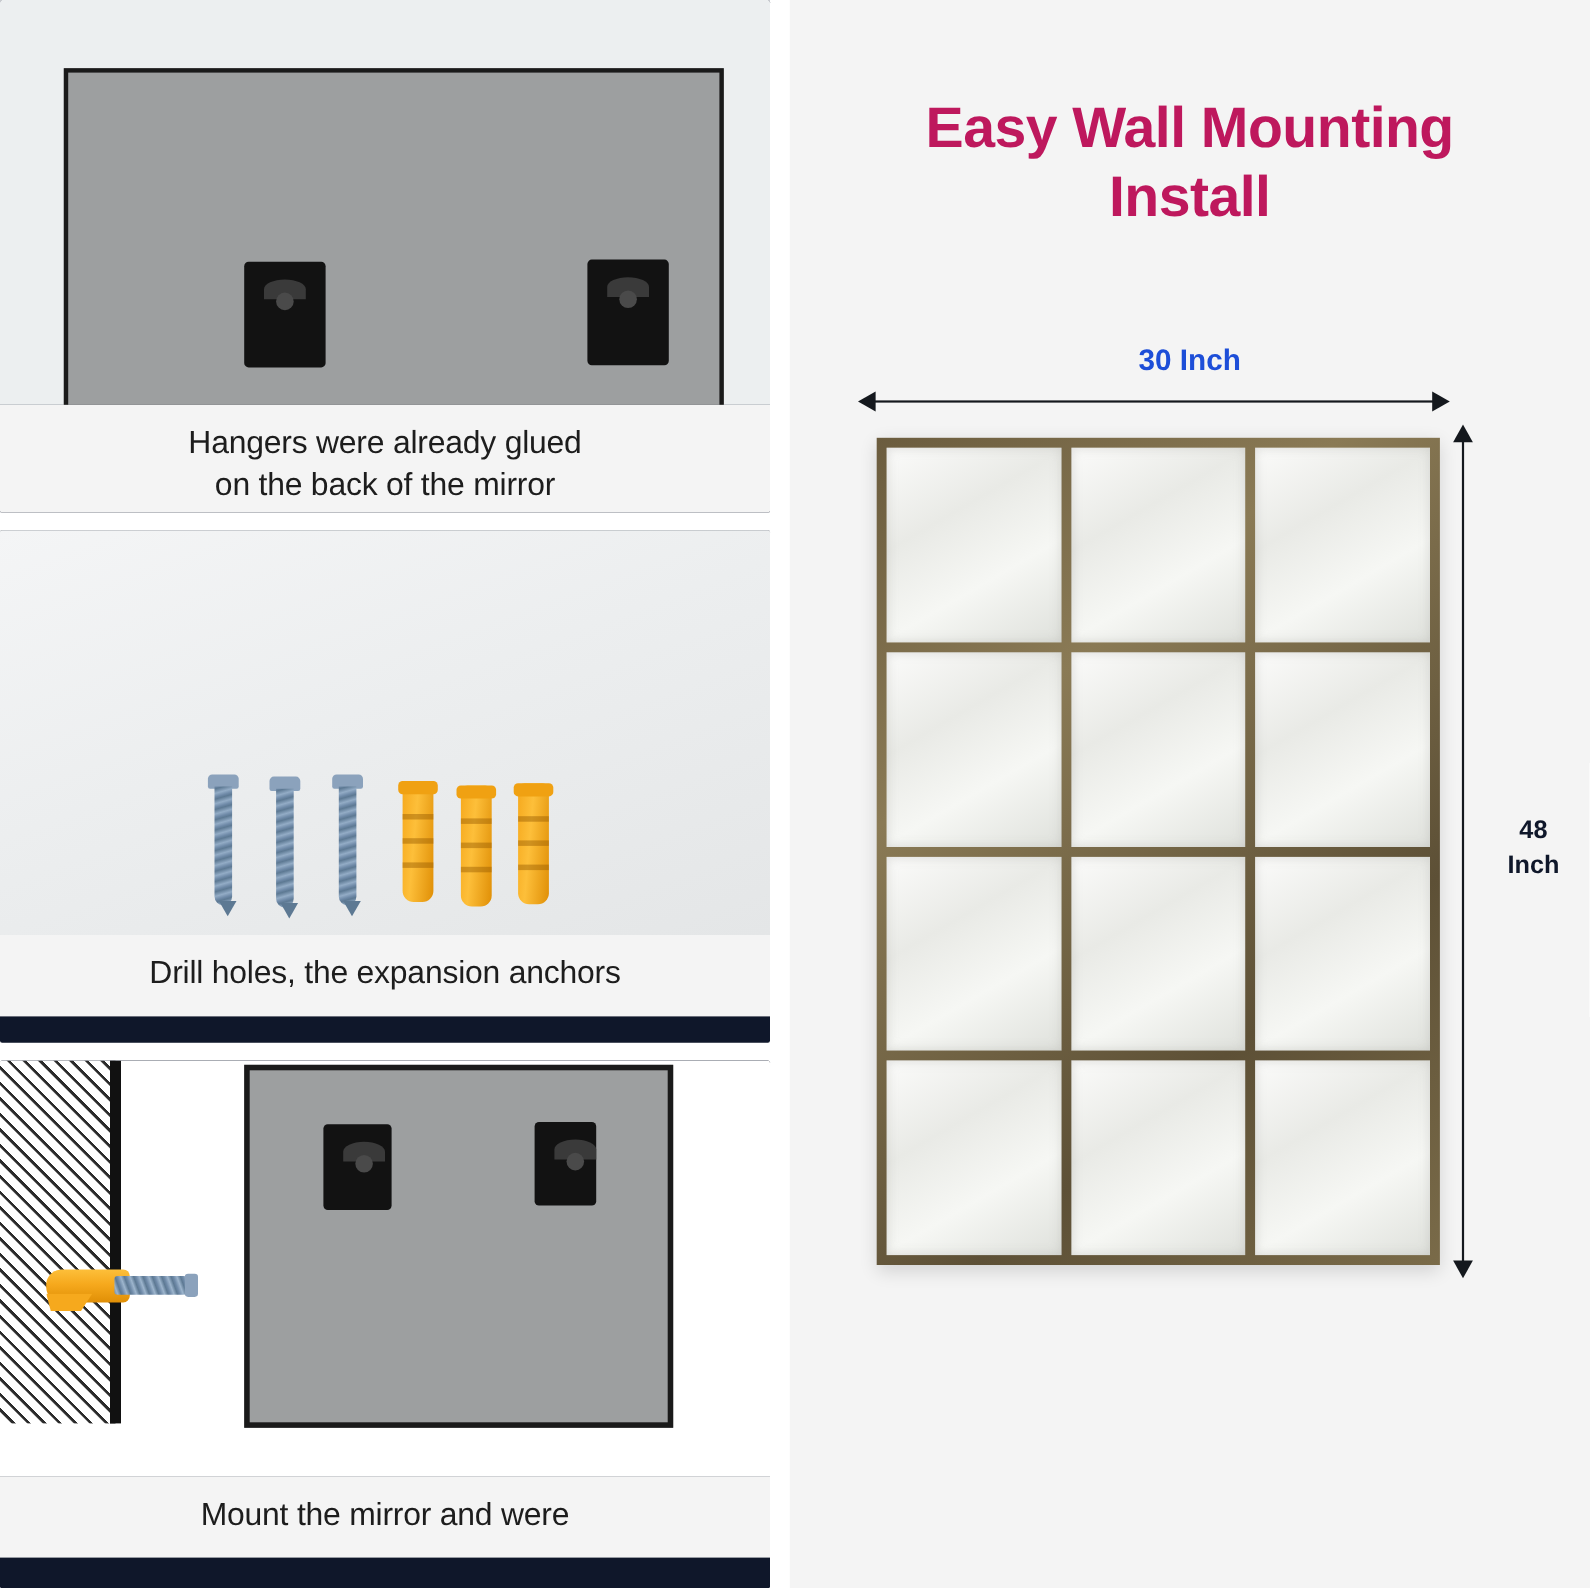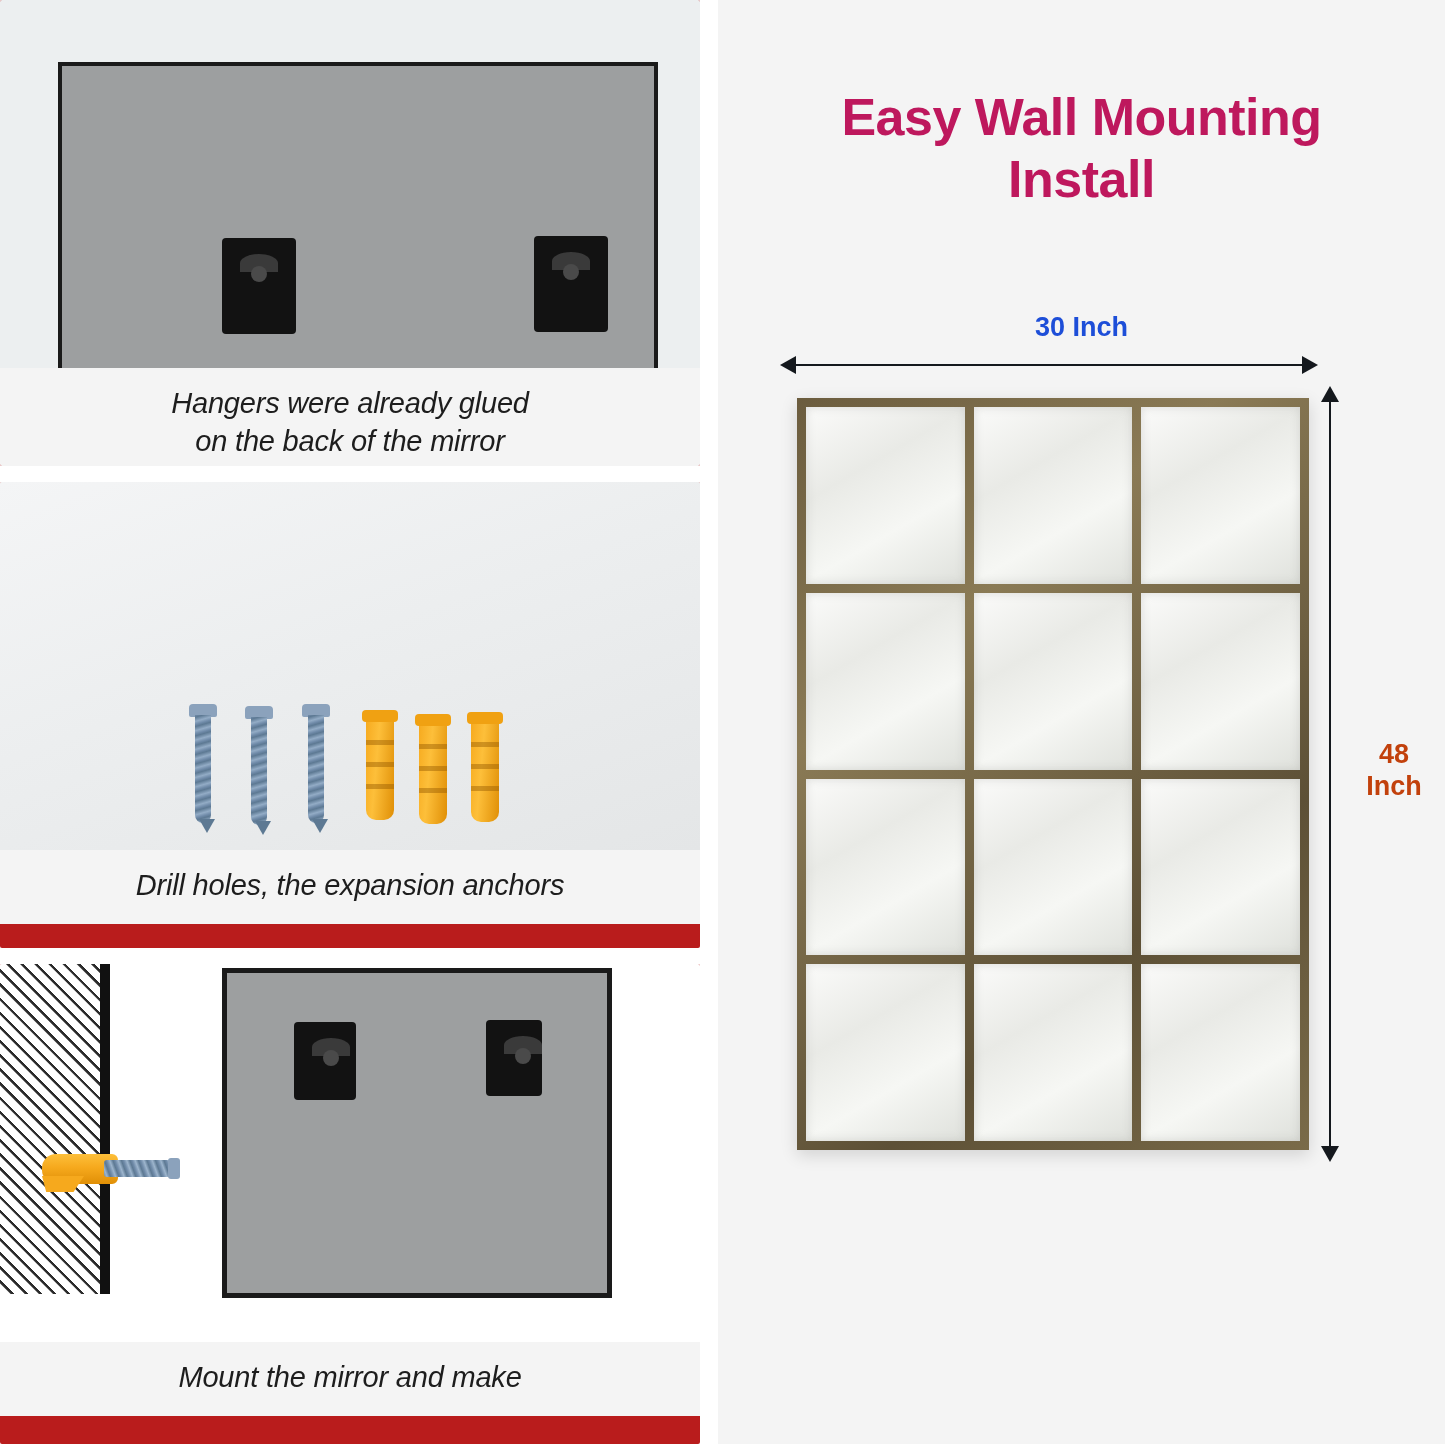--- a/index.html
+++ b/index.html
@@ -28,24 +28,23 @@
     width: 700px;
     height: 1444px;
     position: relative;
     display: flex;
     flex-direction: column;
     justify-content: space-between;
   }
 
   .panel {
     position: relative;
-    background: #b91c1c;
+    background: #0f172a;
     overflow: hidden;
     border-radius: 2px;
-    font-style: italic;
   }
 
   .panel-photo {
     position: relative;
     width: 100%;
     overflow: hidden;
   }
 
   .caption {
     background: #f4f4f4;
@@ -350,24 +349,24 @@
   }
   .arrow-v::before { top: -14px; border-bottom: 16px solid #14181d; }
   .arrow-v::after  { bottom: -14px; border-top: 16px solid #14181d; }
 
   .dim-side-label {
     position: absolute;
     top: 738px;
     left: 630px;
     width: 92px;
     text-align: center;
-    font-size: 27px;
+    font-size: 23px;
     font-weight: bold;
     line-height: 32px;
-    color: #c2410c;
+    color: #0f172a;
   }
 
   
   .window-mirror {
     position: absolute;
     left: 79px;
     top: 398px;
     width: 512px;
     height: 752px;
     background: linear-gradient(140deg, #6b5c3e 0%, #8a7a55 30%, #5d5036 70%, #7a6b49 100%);
@@ -445,21 +444,21 @@
       <div class="panel-photo">
         <div class="wall-hatch"></div>
         <div class="wall-edge"></div>
         <div class="mirror-panel3"></div>
         <div class="hanger hanger-3"></div>
         <div class="hanger hanger-4"></div>
         <div class="anchor-h"></div>
         <div class="screw-h"></div>
       </div>
       <div class="caption">
-        <div>Mount the mirror and make</div>
+        <div>Mount the mirror and were</div>
       </div>
     </div>
 
   </div>
 
   <div class="right-col">
 
     <div class="headline">
       <div>Easy Wall Mounting</div>
       <div>Install</div>

